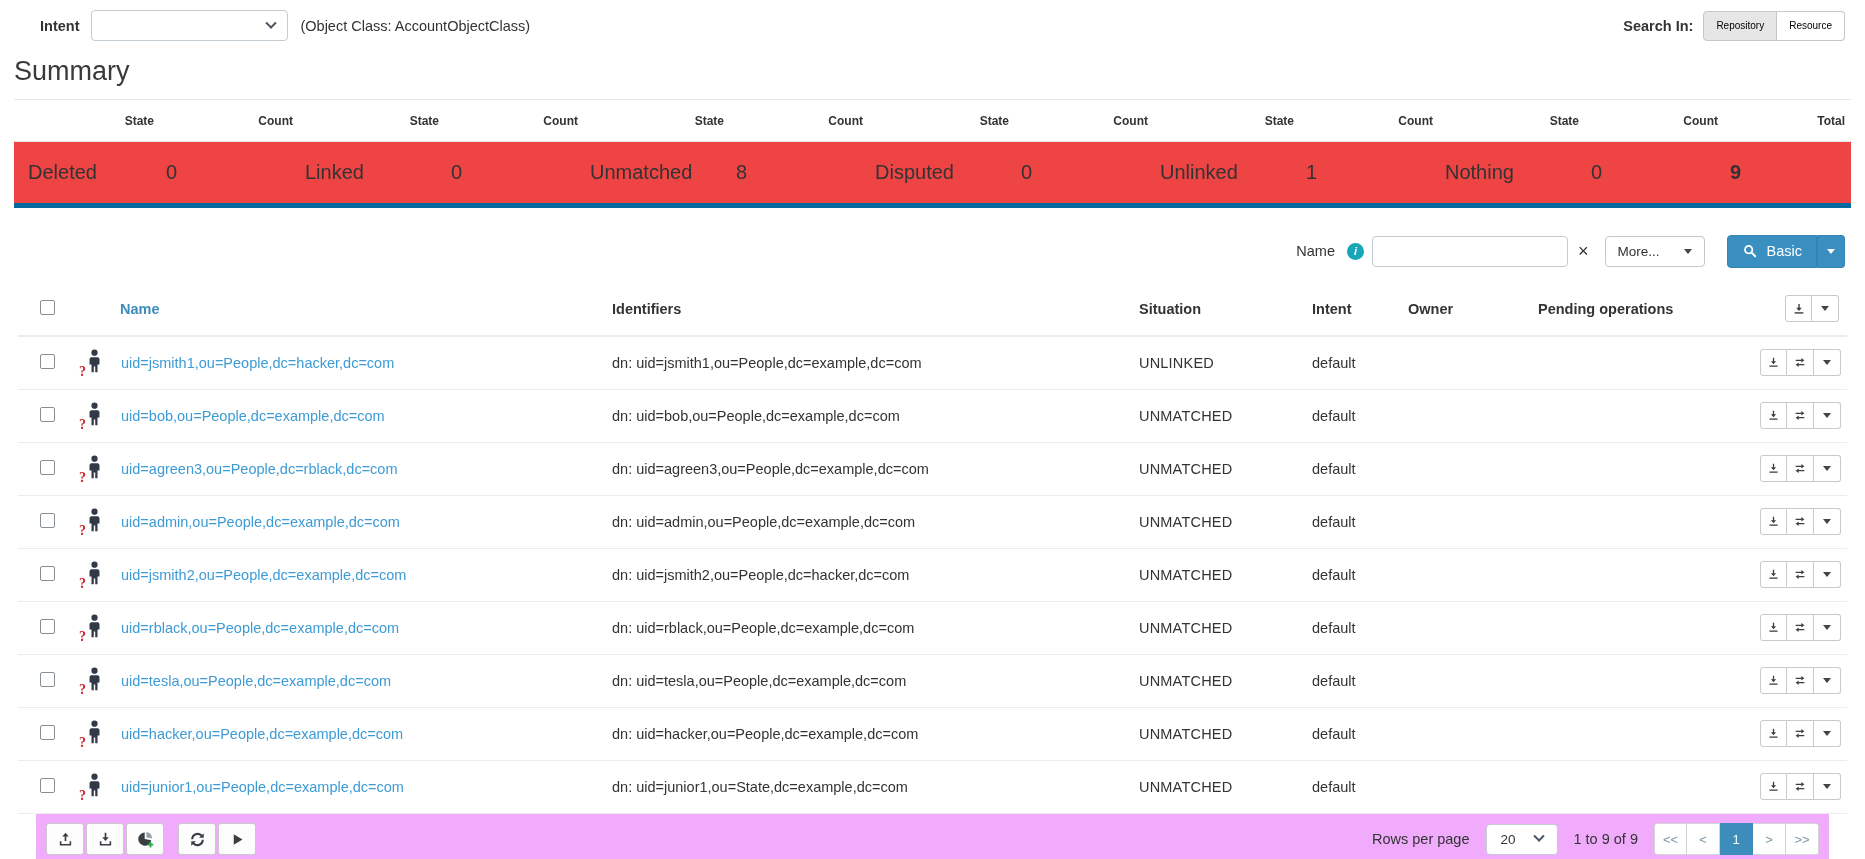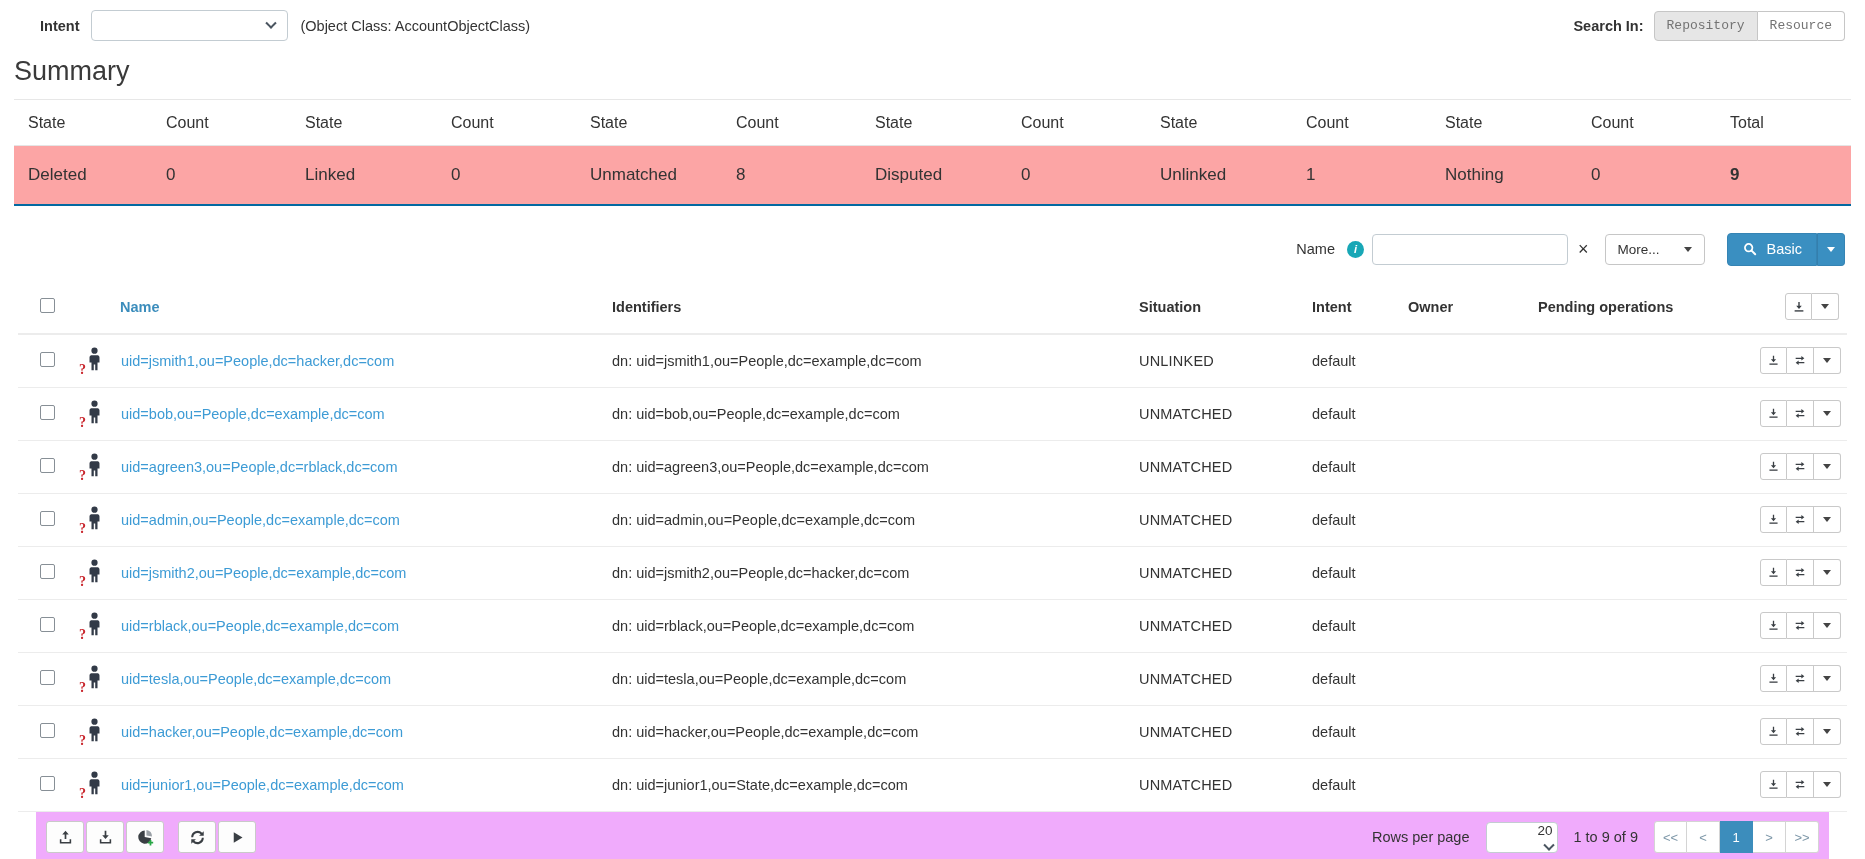--- a/index.html
+++ b/index.html
@@ -8,32 +8,32 @@
   
   .topbar { display:flex; justify-content:space-between; align-items:center; padding:9px 20px 6px 40px; height:48px; }
   .topbar-left { display:flex; align-items:center; gap:12px; }
   .lbl-bold { font-weight:bold; font-size:14.5px; }
   .select-box { position:relative; display:flex; align-items:center; justify-content:flex-end;
                 width:197px; height:31px; border:1px solid #c3ccd2; border-radius:4px; background:#fff; padding-right:12px; cursor:pointer; }
   .chev { width:8px; height:8px; border-right:2px solid #4a5560; border-bottom:2px solid #4a5560; transform:rotate(45deg) translate(-2px,-2px); }
   .objclass { font-size:14.5px; color:#333; }
   .topbar-right { display:flex; align-items:center; gap:10px; }
   .toggle-group { display:flex; }
-  .toggle-btn { height:30px; padding:0 12px; border:1px solid #c6c6c6; background:#fff; font-size:13px; color:#737373;
-                display:flex; align-items:center; cursor:pointer;font-family:Liberation Mono, monospace; }
+  .toggle-btn { height:30px; padding:0 12px; border:1px solid #c6c6c6; background:#fff; font-size:10px; color:#000000;
+                display:flex; align-items:center; cursor:pointer; }
   .toggle-btn.active { background:#e6e6e6; }
   .toggle-btn:first-child { border-radius:4px 0 0 4px; }
   .toggle-btn:last-child { border-radius:0 4px 4px 0; border-left:none; }
 
   
   .summary-title { font-size:27px; color:#3a3a3a; padding:8px 0 12px 14px; font-weight:400; }
   .summary-wrap { border-top:1px solid #e7e7e7; margin:0 14px; }
   table.summary { width:100%; border-collapse:collapse; table-layout:fixed; }
-  table.summary th { text-align:left; font-size:16px; font-weight:normal; color:#333; padding:14px 6px 13px 6px; border-bottom:1px solid #e5e5e5; }
-  table.summary td { font-size:17px; color:#333; padding:19px 6px; background:#fca5a5; border-bottom:2px solid #0369a1; }
+  table.summary th { text-align:right; font-size:12px; font-weight:bold; color:#333; padding:14px 6px 13px 6px; border-bottom:1px solid #e5e5e5; }
+  table.summary td { font-size:20px; color:#333; padding:19px 6px; background:#ef4444; border-bottom:5px solid #0369a1; }
   table.summary th.first, table.summary td.first { padding-left:14px; }
   .total-val { font-weight:bold; }
 
   
   .search-row { display:flex; justify-content:flex-end; align-items:center; gap:8px; margin:26px 20px 14px 0; height:34px; }
   .name-lbl { font-size:14.5px; color:#333; }
   .info-icon { display:inline-flex; align-items:center; justify-content:center; width:17px; height:17px; border-radius:50%;
                background:#18a7b6; color:#fff; font-size:11px; font-weight:bold; font-style:italic; margin-left:4px; }
   .search-input { width:196px; height:31px; border:1px solid #c3ccd2; border-radius:4px; padding:0 8px; font-size:14px; outline:none; }
   .clear-btn { background:none; border:none; font-size:18px; color:#333; cursor:pointer; line-height:1; padding:0 2px; }
@@ -70,22 +70,22 @@
 
   
   .footer { margin:0 18px; background:#f0abfc; border-bottom:1px solid #d9d9d9; height:52px;
             display:flex; align-items:center; justify-content:space-between; padding:0 10px; }
   .tools { display:flex; align-items:center; }
   .tool-btn { width:38px; height:32px; background:#fdfdfd; border:1px solid #c9c9c9; border-radius:3px;
               display:flex; align-items:center; justify-content:center; cursor:pointer; margin-right:2px; }
   .gap-l { margin-left:12px; }
   .pager-zone { display:flex; align-items:center; gap:16px; }
   .rpp-lbl, .range-lbl { font-size:14.5px; color:#333; }
-  .rpp-select { position:relative; display:flex; align-items:flex-end; justify-content:space-between; width:72px; height:31px;
-                border:1px solid #c3ccd2; border-radius:4px; background:#fff; padding:0 4px; font-size:13.5px; cursor:pointer;flex-direction:column; }
+  .rpp-select { position:relative; display:flex; align-items:center; justify-content:space-between; width:72px; height:31px;
+                border:1px solid #c3ccd2; border-radius:4px; background:#fff; padding:0 14px; font-size:13.5px; cursor:pointer; }
   .pagination { display:flex; }
   .page-btn { min-width:33px; height:32px; background:#fff; border:1px solid #d4d4d4; color:#7d97a8; font-size:13px;
               display:flex; align-items:center; justify-content:center; cursor:pointer; }
   .page-btn + .page-btn { border-left:none; }
   .page-btn:first-child { border-radius:3px 0 0 3px; }
   .page-btn:last-child { border-radius:0 3px 3px 0; }
   .page-btn.active { background:#3c8dbc; border-color:#3c8dbc; color:#fff; }
   svg.ic { display:block; }
 </style>
 </head>

